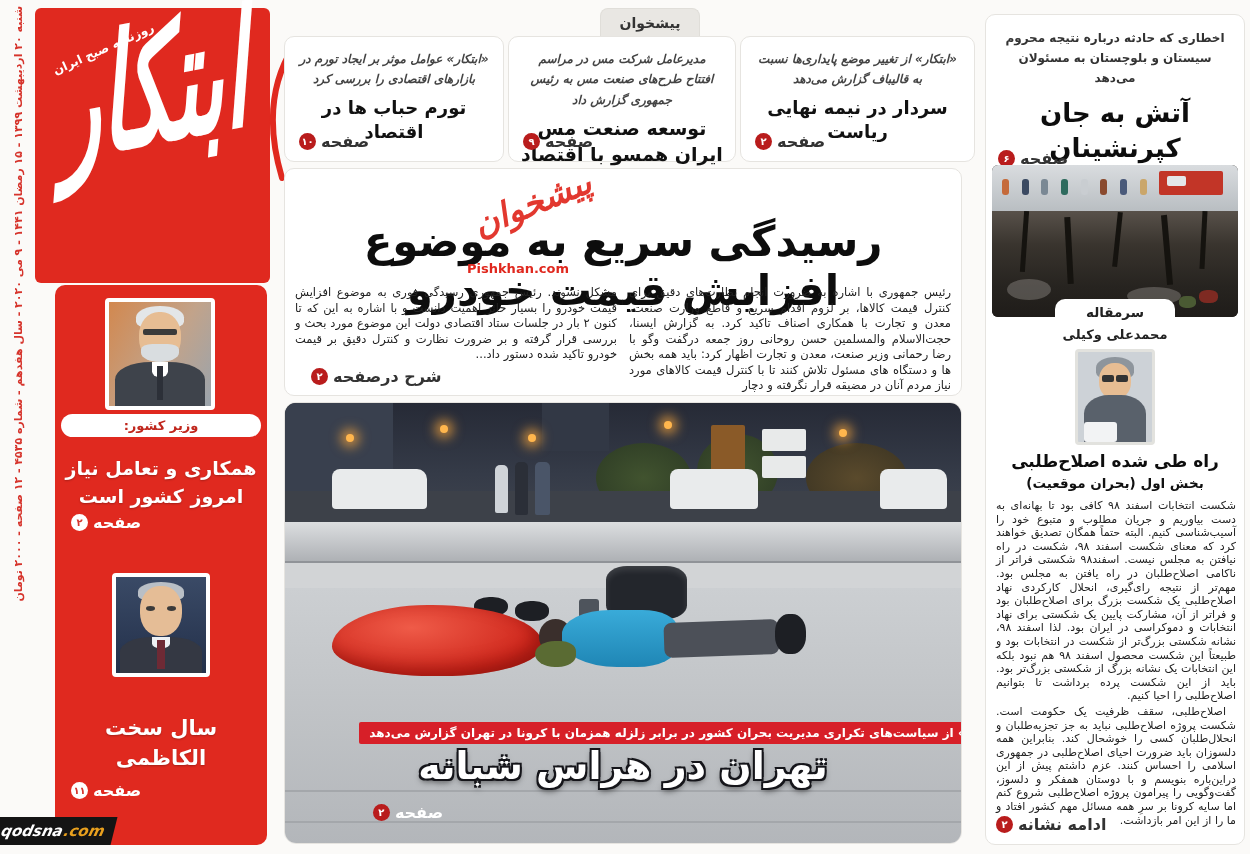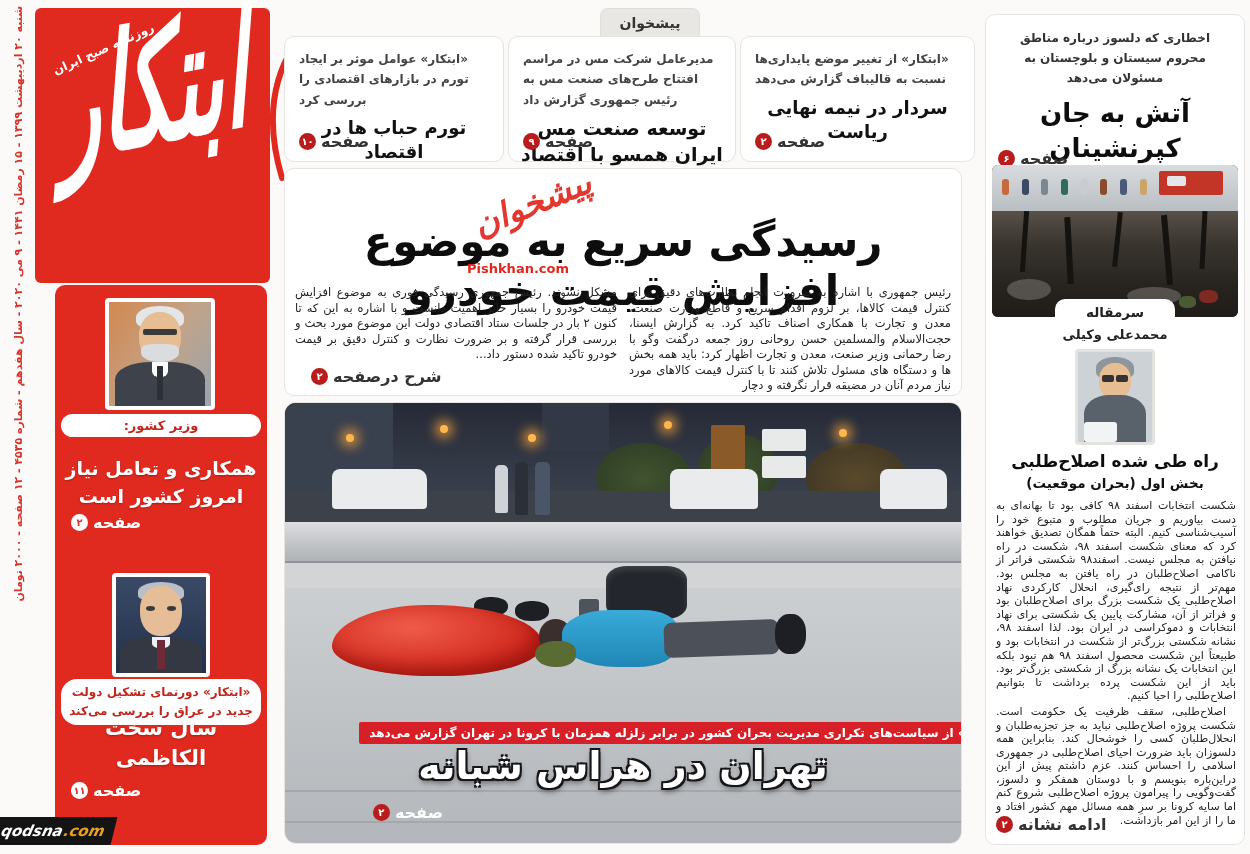--- a/index.html
+++ b/index.html
@@ -42,21 +42,21 @@
   .on-white .badge-circle { background:#b91c1c; color:#fff; }
 
   
   .tab { position:absolute; left:600px; top:8px; width:100px; height:28px; background:#e9e7e3;
     border:1px solid #e0ded9; border-bottom:none; border-radius:8px 8px 0 0; color:#333;
     font-size:14px; font-weight:bold; display:flex; align-items:center; justify-content:center; direction:rtl; }
 
   
   .tcard { top:36px; height:126px; }
   .t-kicker { margin-top:12px; padding:0 14px; font-size:12px; font-weight:600; color:#444;
-    text-align:left; direction:rtl; line-height:1.7; }
+    text-align:center; direction:rtl; line-height:1.7;font-style:italic; }
   .t-title { margin-top:6px; padding:0 10px; font-size:18px; font-weight:bold; color:#111;
     text-align:center; direction:rtl; line-height:1.35; letter-spacing:-.3px; }
   .t-badge { left:14px; bottom:10px; }
 
   
   .main-card { left:284px; top:168px; width:678px; height:228px; }
   .m-kicker { position:absolute; right:4px; top:10px; width:612px; height:30px; background:#edebe7;
     border-radius:4px; color:#222; font-size:15px; font-weight:bold; display:flex; align-items:center;
     justify-content:center; direction:rtl; }
   .m-title { position:absolute; left:0; top:48px; width:100%; text-align:center; color:#0d0d0d;
@@ -235,21 +235,21 @@
     <div class="ps" style="left:37%;top:54%;width:6%;height:6%;background:#5a6b33;border-radius:50% 40% 45% 50%;"></div>
     <div class="ps ps-caption">«ابتکار» از سیاست‌های تکراری مدیریت بحران کشور در برابر زلزله همزمان با کرونا در تهران گزارش می‌دهد</div>
     <div class="ps ps-title">تهران در هراس شبانه</div>
     <div class="badge-row ps-badge on-white" style="position:absolute;">
       <span class="badge-word">صفحه</span>
       <span class="badge-circle">۲</span>
     </div>
   </div>
 
   <div class="card right-card">
-    <div class="f-kicker">اخطاری که دلسوز درباره مناطق محروم سیستان و بلوچستان به مسئولان می‌دهد</div>
+    <div class="f-kicker">اخطاری که حادثه درباره نتیجه محروم سیستان و بلوچستان به مسئولان می‌دهد</div>
     <div class="f-title">آتش به جان کپرنشینان «جنگلوک»</div>
     <div class="badge-row f-badge on-white">
       <span class="badge-word">صفحه</span>
       <span class="badge-circle">۶</span>
     </div>
 
     <div class="fire">
       <div class="fs fs-sky"></div>
       <div class="fs fs-truck">
         <div style="position:absolute;left:12%;top:20%;width:30%;height:40%;background:#e4e7e9;border-radius:2px;"></div>
@@ -317,21 +317,20 @@
     <div class="sb-photo" style="left:57px; top:288px; width:98px; height:104px;">
       <div class="pt" style="inset:0;background:linear-gradient(#3a4a66,#23304a);"></div>
       <div class="pt" style="left:24%;top:5%;width:52%;height:20%;background:#b9bfc6;border-radius:50% 50% 30% 30%;"></div>
       <div class="pt face" style="left:27%;top:9%;width:46%;height:52%;background:#e5bd96;"></div>
       <div class="pt" style="left:33%;top:30%;width:10%;height:5%;background:#3a3a3a;border-radius:50%;"></div>
       <div class="pt" style="left:57%;top:30%;width:10%;height:5%;background:#3a3a3a;border-radius:50%;"></div>
       <div class="pt suit" style="left:4%;top:62%;width:92%;height:38%;background:#343843;"></div>
       <div class="pt" style="left:40%;top:62%;width:20%;height:12%;background:#eef1f4;border-radius:0 0 40% 40%;"></div>
       <div class="pt" style="left:46%;top:66%;width:8%;height:30%;background:#6e2a35;"></div>
     </div>
-    <div class="sb-bubble" style="top:394px; font-size:12px; line-height:1.6;">«ابتکار» دورنمای تشکیل دولت جدید در عراق را بررسی می‌کند</div>
     <div class="sb-title" style="top:428px; font-size:21px;">سال سخت الکاظمی</div>
     <div class="badge-row on-red" style="left:16px; top:496px;">
       <span class="badge-word">صفحه</span>
       <span class="badge-circle">۱۱</span>
     </div>
   </div>
 
   <div class="qodsna">
     <span class="q-name">qodsna</span>
       <span class="q-tld">.com</span>

